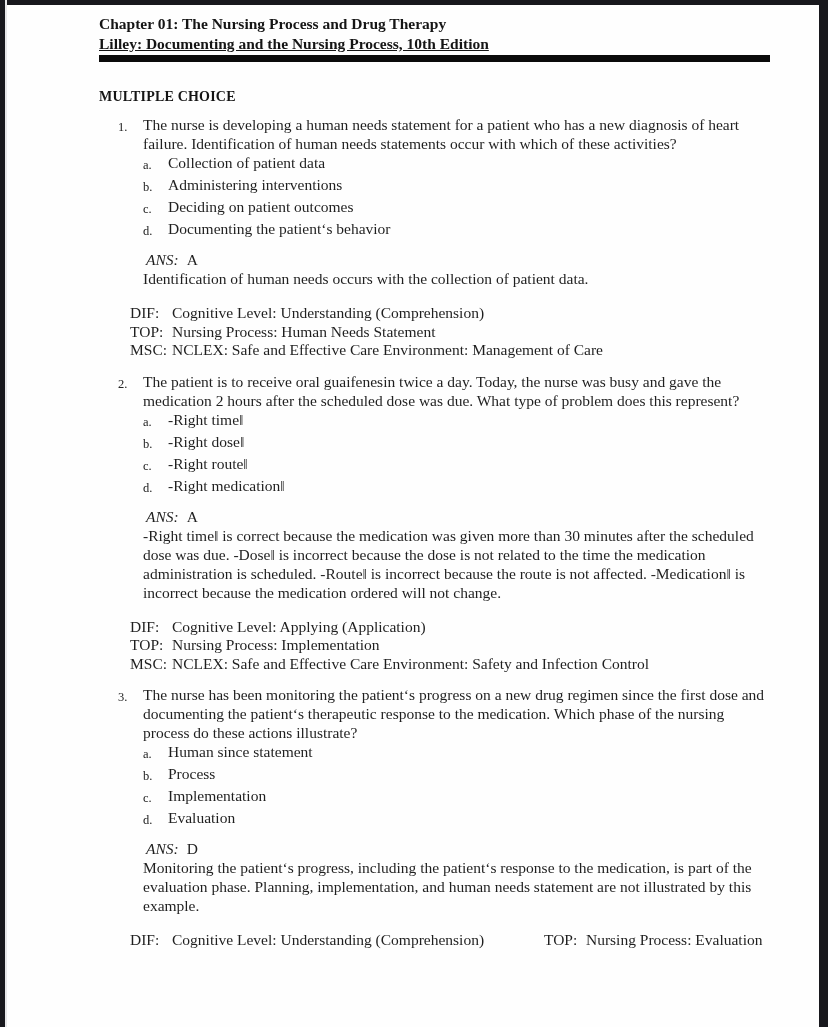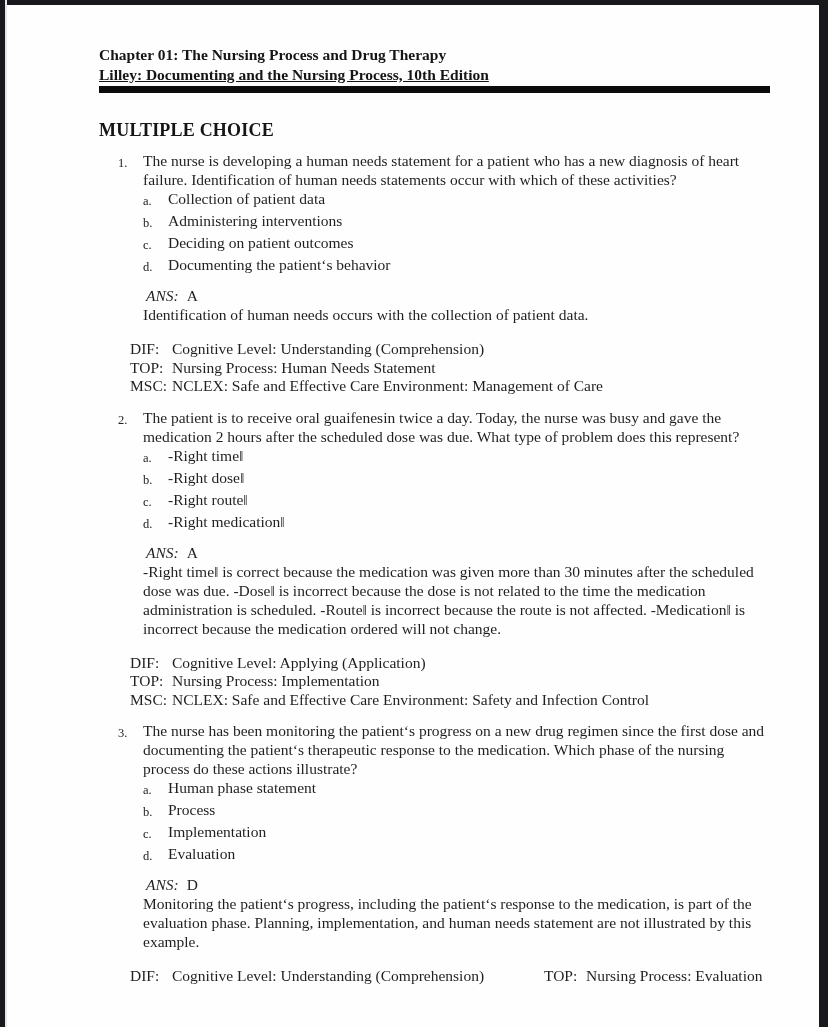--- a/index.html
+++ b/index.html
@@ -9,27 +9,27 @@
     font-family: "Liberation Serif", "DejaVu Serif", serif;
     color: #1f1f1f;
     -webkit-font-smoothing: antialiased;
   }
   .screen { position: relative; width: 828px; height: 1027px; overflow: hidden; background: #fefefe; }
   .edge-top   { position: absolute; top: 0; left: 0; width: 828px; height: 5px; background: #18181d; z-index: 5; }
   .edge-left  { position: absolute; top: 0; left: 0; width: 5px; height: 1027px; background: #18181d; z-index: 5; }
   .edge-left-soft { position: absolute; top: 0; left: 5px; width: 2px; height: 1027px; background: #e7e7e9; z-index: 5; }
   .edge-right { position: absolute; top: 0; right: 0; width: 9px; height: 1027px; background: #18181d; z-index: 5; }
 
-  .page { position: absolute; left: 0; top: 0; width: 732px; padding-top: 45px; }
+  .page { position: absolute; left: 0; top: 0; width: 732px; padding-top: 14px; }
 
   .doc-header { margin-left: 99px; width: 672px; font-weight: bold; font-size: 15.5px; line-height: 20px; color: #151515; }
   .doc-header .line2 { text-decoration: underline; }
   .h-rule { margin: 1px 0 0 99px; width: 671px; height: 7px; background: #0b0b0b; }
 
-  .section-heading { margin: 27px 0 10px 99px; font-weight: bold; font-size: 18px; letter-spacing: 0.2px; color: #151515; }
+  .section-heading { margin: 27px 0 10px 99px; font-weight: bold; font-size: 14px; letter-spacing: 0.2px; color: #151515; }
 
   .questions { margin-left: 118px; width: 652px; font-size: 15.5px; line-height: 19px; }
 
   .question { margin-bottom: 12px; }
   .q-row { display: flex; }
   .q-num { flex: 0 0 25px; font-size: 12.5px; padding-top: 3px; color: #222; }
   .q-body { flex: 1 1 auto; max-width: 623px; }
   .q-text { width: 623px; }
   .opt { display: flex; }
   .opt-letter { flex: 0 0 25px; font-size: 12.5px; padding-top: 3px; color: #222; }
@@ -143,21 +143,21 @@
         </div>
       </section>
 
       <section class="question">
         <div class="q-row">
           <span class="q-num">3.</span>
           <div class="q-body">
             <div class="q-text">The nurse has been monitoring the patient‘s progress on a new drug regimen since the first dose and documenting the patient‘s therapeutic response to the medication. Which phase of the nursing process do these actions illustrate?</div>
             <div class="opt">
               <span class="opt-letter">a.</span>
-              <span class="opt-text">Human phase statement</span>
+              <span class="opt-text">Human since statement</span>
             </div>
             <div class="opt">
               <span class="opt-letter">b.</span>
               <span class="opt-text">Process</span>
             </div>
             <div class="opt">
               <span class="opt-letter">c.</span>
               <span class="opt-text">Implementation</span>
             </div>
             <div class="opt">

